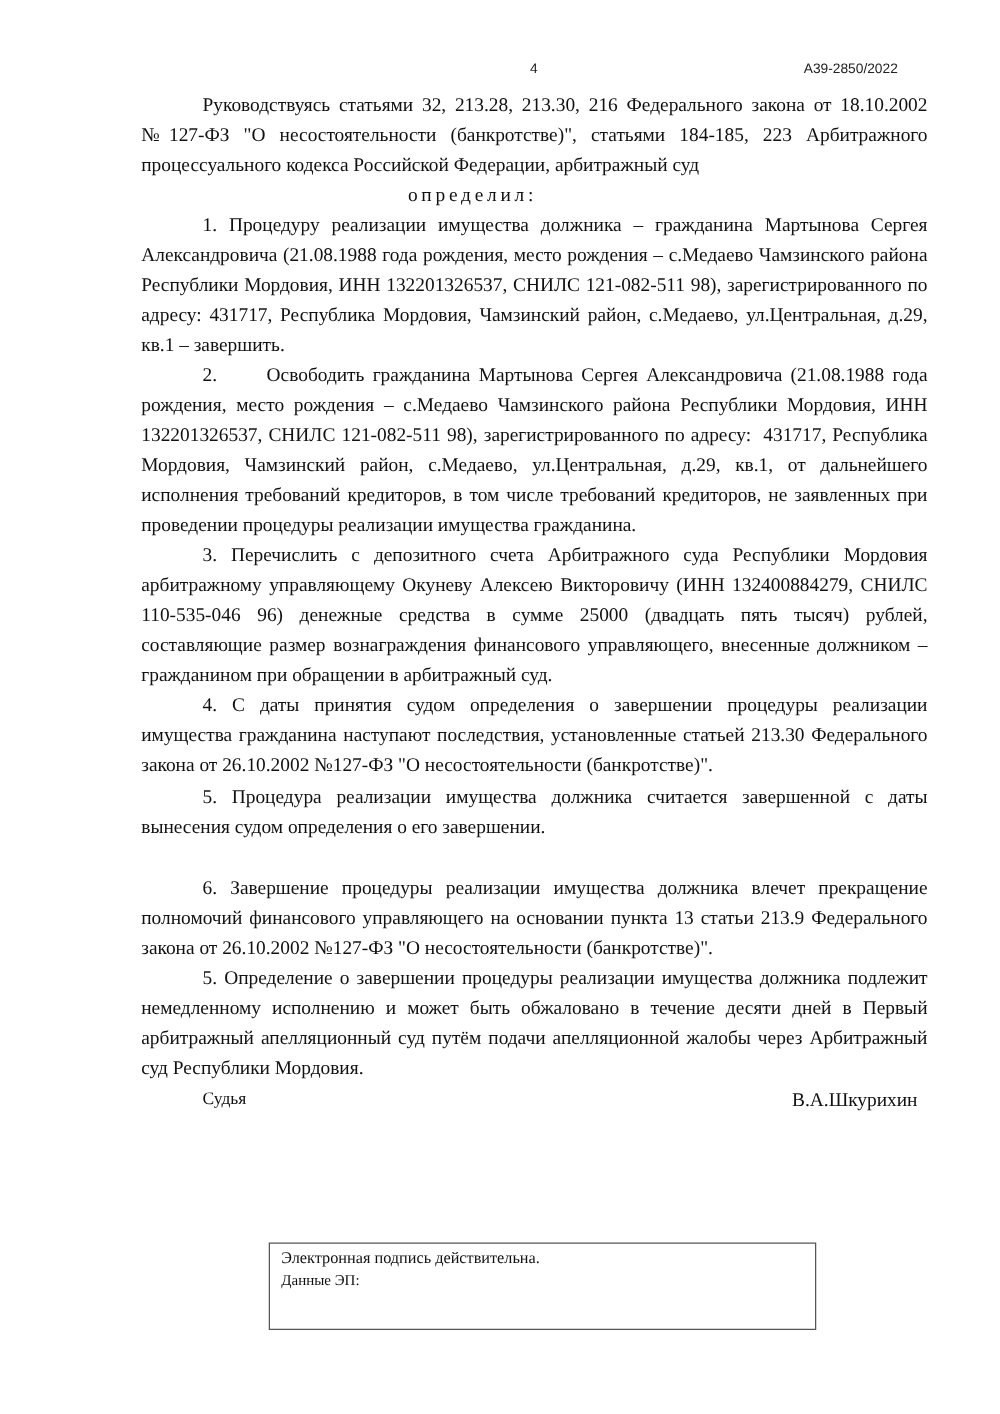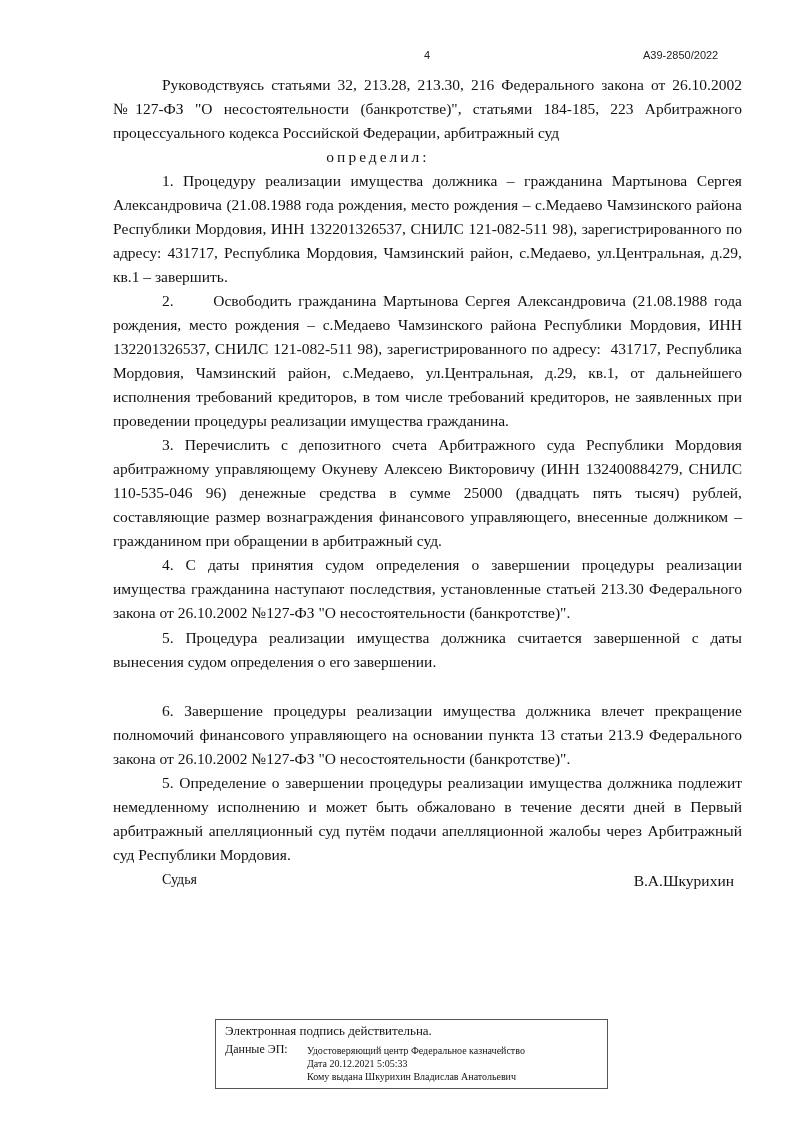--- a/index.html
+++ b/index.html
@@ -71,22 +71,22 @@
   }
   .judge-name {
     position: absolute;
     top: 872px;
     right: 66px;
     font-size: 15.5px;
   }
   .sig-box {
     position: absolute;
     left: 215px;
-    top: 1019px;
-    width: 393px;
+    top: 994px;
+    width: 438px;
     height: 70px;
     border: 1.5px solid #555;
     box-sizing: border-box;
   }
   .sig-valid {
     position: absolute;
     left: 9px;
     top: 3px;
     font-size: 13px;
   }
@@ -107,21 +107,21 @@
 </style>
 </head>
 <body>
 
 <div>
   <span class="page-number">4</span>
   <span class="case-number">А39-2850/2022</span>
 </div>
 
 <div class="body-text preamble">
-  <p class="para">Руководствуясь статьями 32, 213.28, 213.30, 216 Федерального закона от 26.10.2002 №127-ФЗ "О несостоятельности (банкротстве)", статьями 184-185, 223 Арбитражного процессуального кодекса Российской Федерации, арбитражный суд</p>
+  <p class="para">Руководствуясь статьями 32, 213.28, 213.30, 216 Федерального закона от 18.10.2002 №127-ФЗ "О несостоятельности (банкротстве)", статьями 184-185, 223 Арбитражного процессуального кодекса Российской Федерации, арбитражный суд</p>
 </div>
 
 <div class="decision-heading">определил:</div>
 
 <div class="body-text item1">
   <p class="para">1. Процедуру реализации имущества должника – гражданина Мартынова Сергея Александровича (21.08.1988 года рождения, место рождения – с.Медаево Чамзинского района Республики Мордовия, ИНН 132201326537, СНИЛС 121-082-511 98), зарегистрированного по адресу:  431717, Республика Мордовия, Чамзинский район, с.Медаево, ул.Центральная, д.29, кв.1  –  завершить.</p>
 </div>
 <div class="body-text item2">
   <p class="para" style="white-space: pre-wrap;">2.      Освободить гражданина Мартынова Сергея Александровича (21.08.1988 года рождения, место рождения – с.Медаево Чамзинского района Республики Мордовия, ИНН 132201326537, СНИЛС 121-082-511 98), зарегистрированного по адресу:  431717, Республика Мордовия, Чамзинский район, с.Медаево, ул.Центральная, д.29, кв.1, от дальнейшего исполнения требований кредиторов, в том числе требований кредиторов, не заявленных при проведении процедуры реализации имущества гражданина.</p>
 </div>
@@ -142,18 +142,13 @@
 </div>
 
 <div>
   <span class="judge-title">Судья</span>
   <span class="judge-name">В.А.Шкурихин</span>
 </div>
 
 <div class="sig-box">
   <div class="sig-valid">Электронная подпись действительна.</div>
   <div class="sig-label">Данные ЭП:</div>
-  <div class="sig-details">
-    <div>Удостоверяющий центр Федеральное казначейство</div>
-    <div>Дата 20.12.2021 5:05:33</div>
-    <div>Кому выдана Шкурихин Владислав Анатольевич</div>
-  </div>
 </div>
 
 </body></html>

